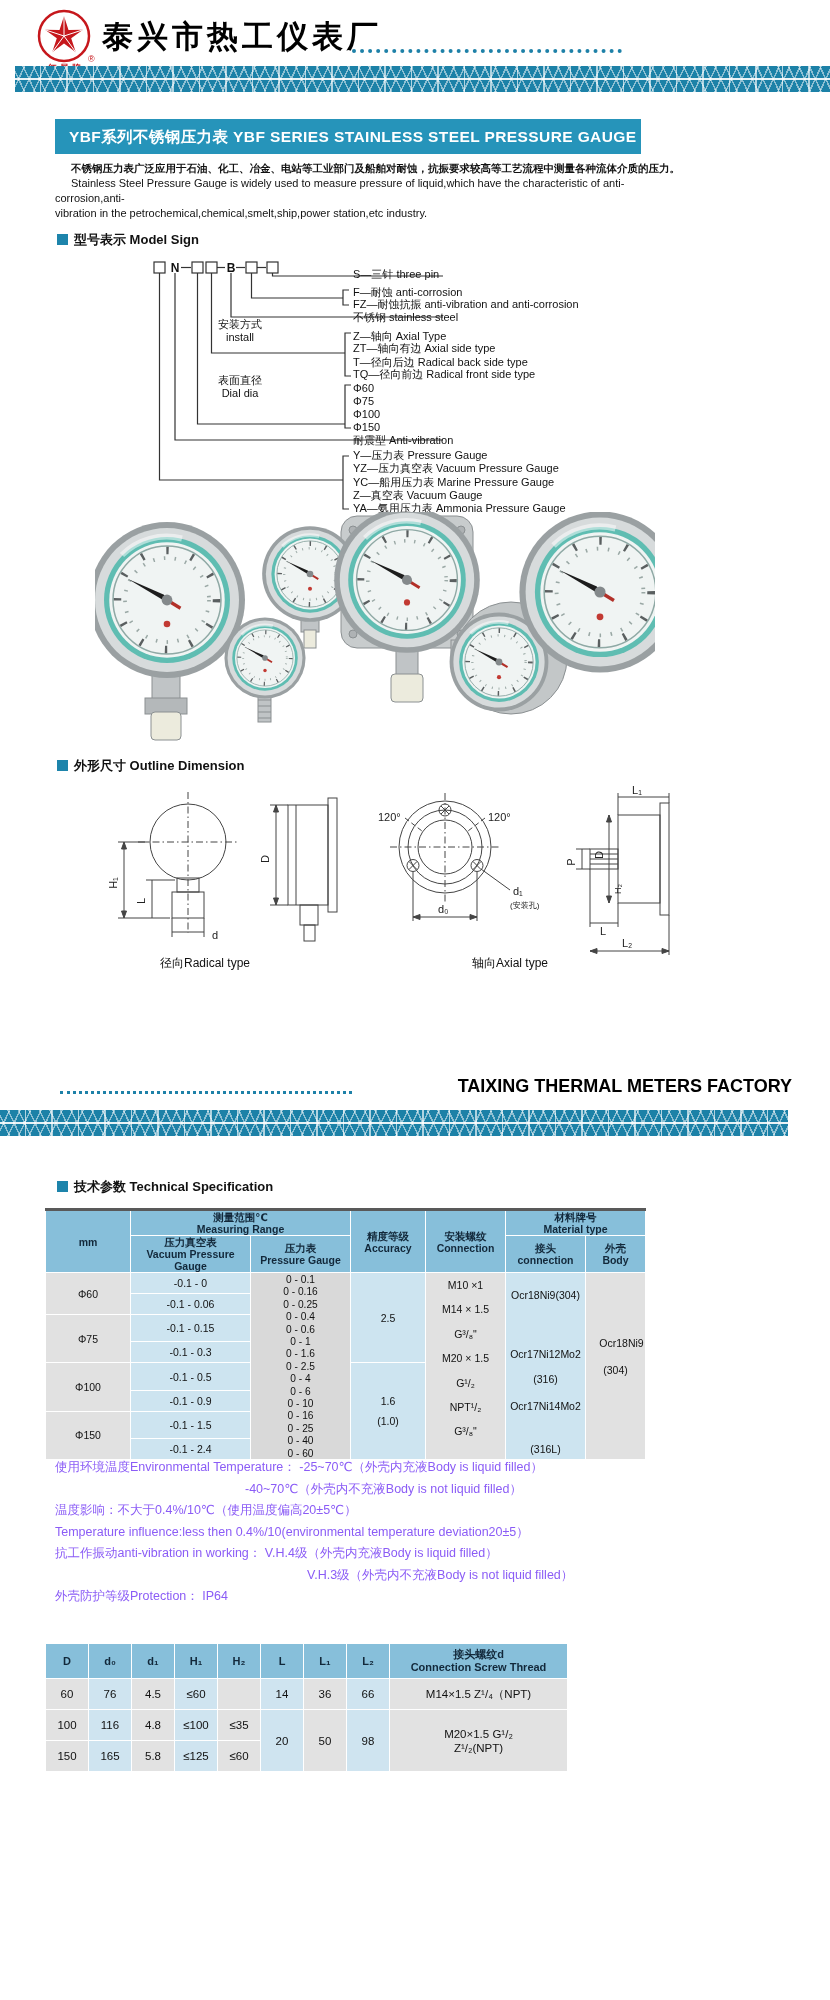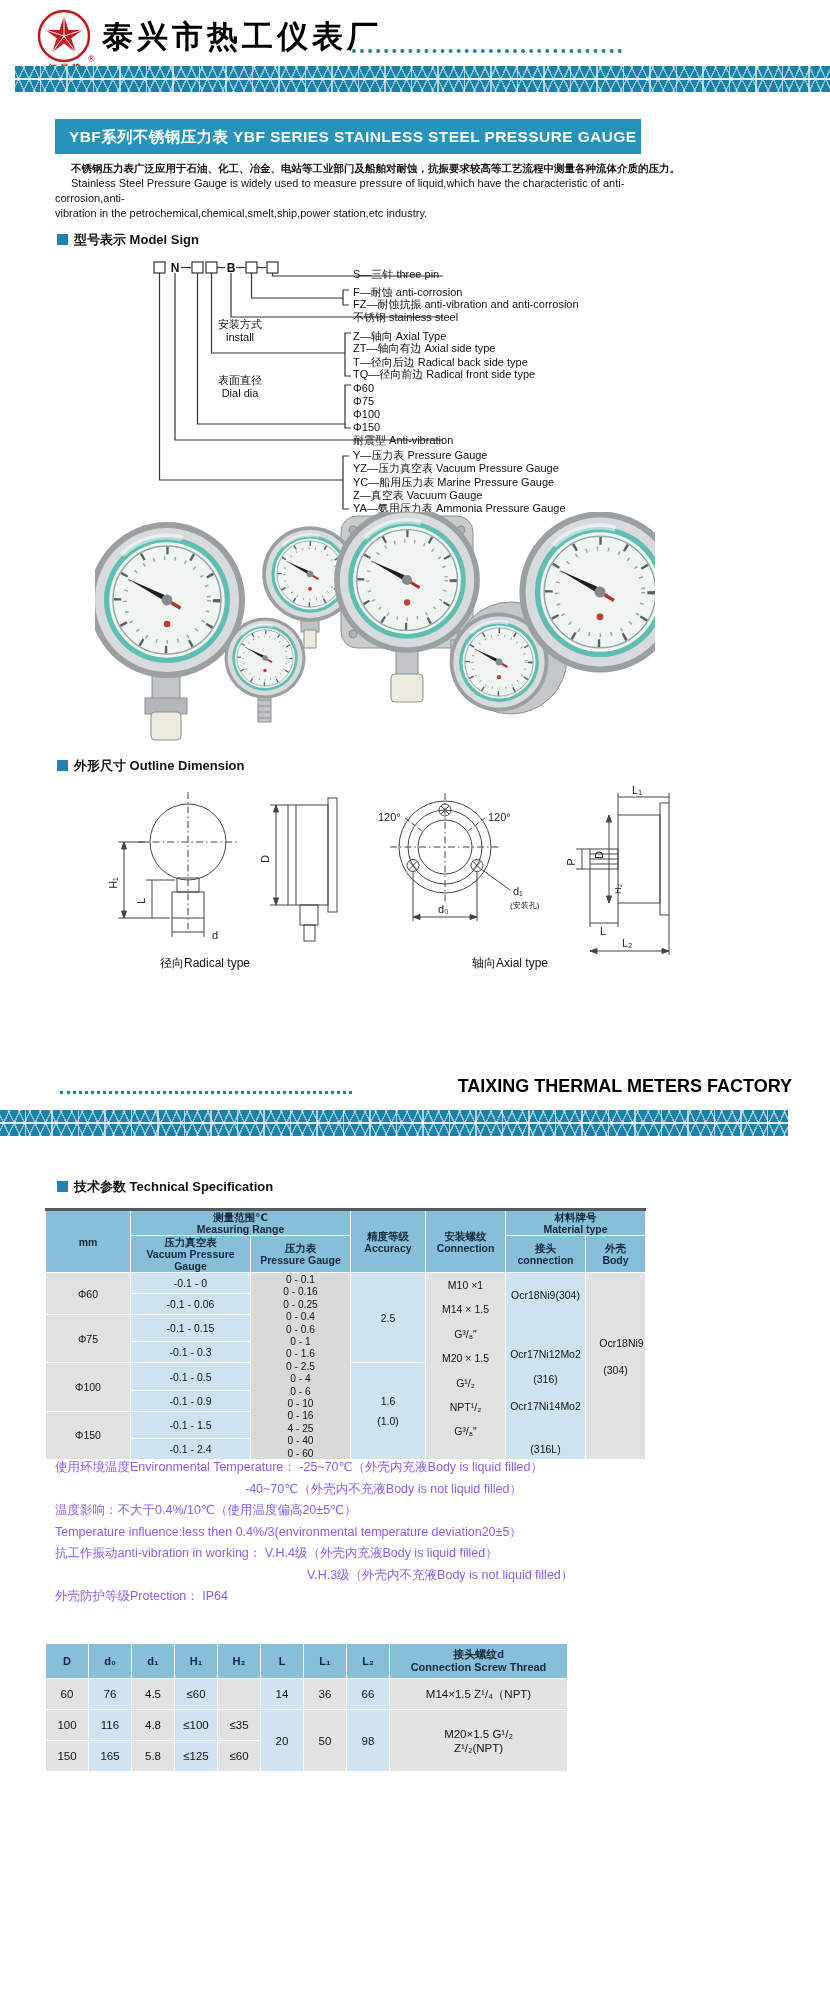--- a/index.html
+++ b/index.html
@@ -381,21 +381,21 @@
             <div>0 - 0.25</div>
             <div>0 - 0.4</div>
             <div>0 - 0.6</div>
             <div>0 - 1</div>
             <div>0 - 1.6</div>
             <div>0 - 2.5</div>
             <div>0 - 4</div>
             <div>0 - 6</div>
             <div>0 - 10</div>
             <div>0 - 16</div>
-            <div>4 - 25</div>
+            <div>0 - 25</div>
             <div>0 - 40</div>
             <div>0 - 60</div>
           </td>
         <td rowspan="4" class="c-blue">2.5</td>
         <td rowspan="8" class="c-gray conn">
             <div>M10 ×1</div>
             <div>M14 × 1.5</div>
             <div>G³/₈"</div>
             <div>M20 × 1.5</div>
             <div>G¹/₂</div>
@@ -442,21 +442,21 @@
       <tr>
           <td class="c-blue">-0.1 - 2.4</td>
         </tr>
     </tbody>
   </table>
 
   <div id="notes">
     <div class="note">使用环境温度Environmental Temperature： -25~70℃（外壳内充液Body is liquid filled）</div>
     <div class="note" id="note2">-40~70℃（外壳内不充液Body is not liquid filled）</div>
     <div class="note">温度影响：不大于0.4%/10℃（使用温度偏高20±5℃）</div>
-    <div class="note">Temperature influence:less then 0.4%/3(environmental temperature deviation20±5）</div>
+    <div class="note">Temperature influence:less then 0.4%/10(environmental temperature deviation20±5）</div>
     <div class="note">抗工作振动anti-vibration in working： V.H.4级（外壳内充液Body is liquid filled）</div>
     <div class="note" id="note6">V.H.3级（外壳内不充液Body is not liquid filled）</div>
     <div class="note">外壳防护等级Protection： IP64</div>
   </div>
 
   <table id="dim-table">
     <colgroup>
       <col style="background:#e2e2e2;width:43px">
         <col style="background:#cfe4f0;width:43px">
       <col style="background:#e2e2e2;width:43px">

